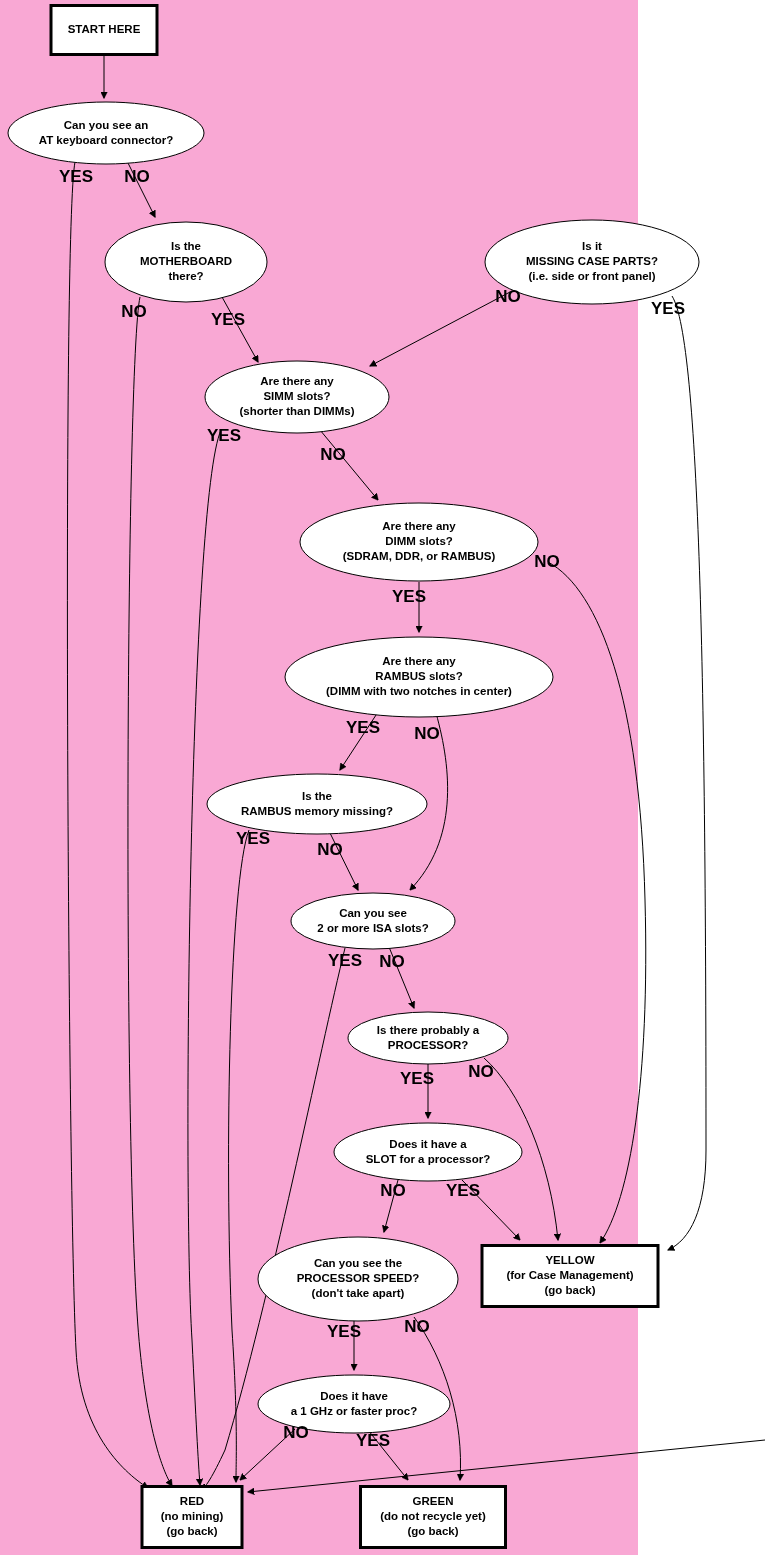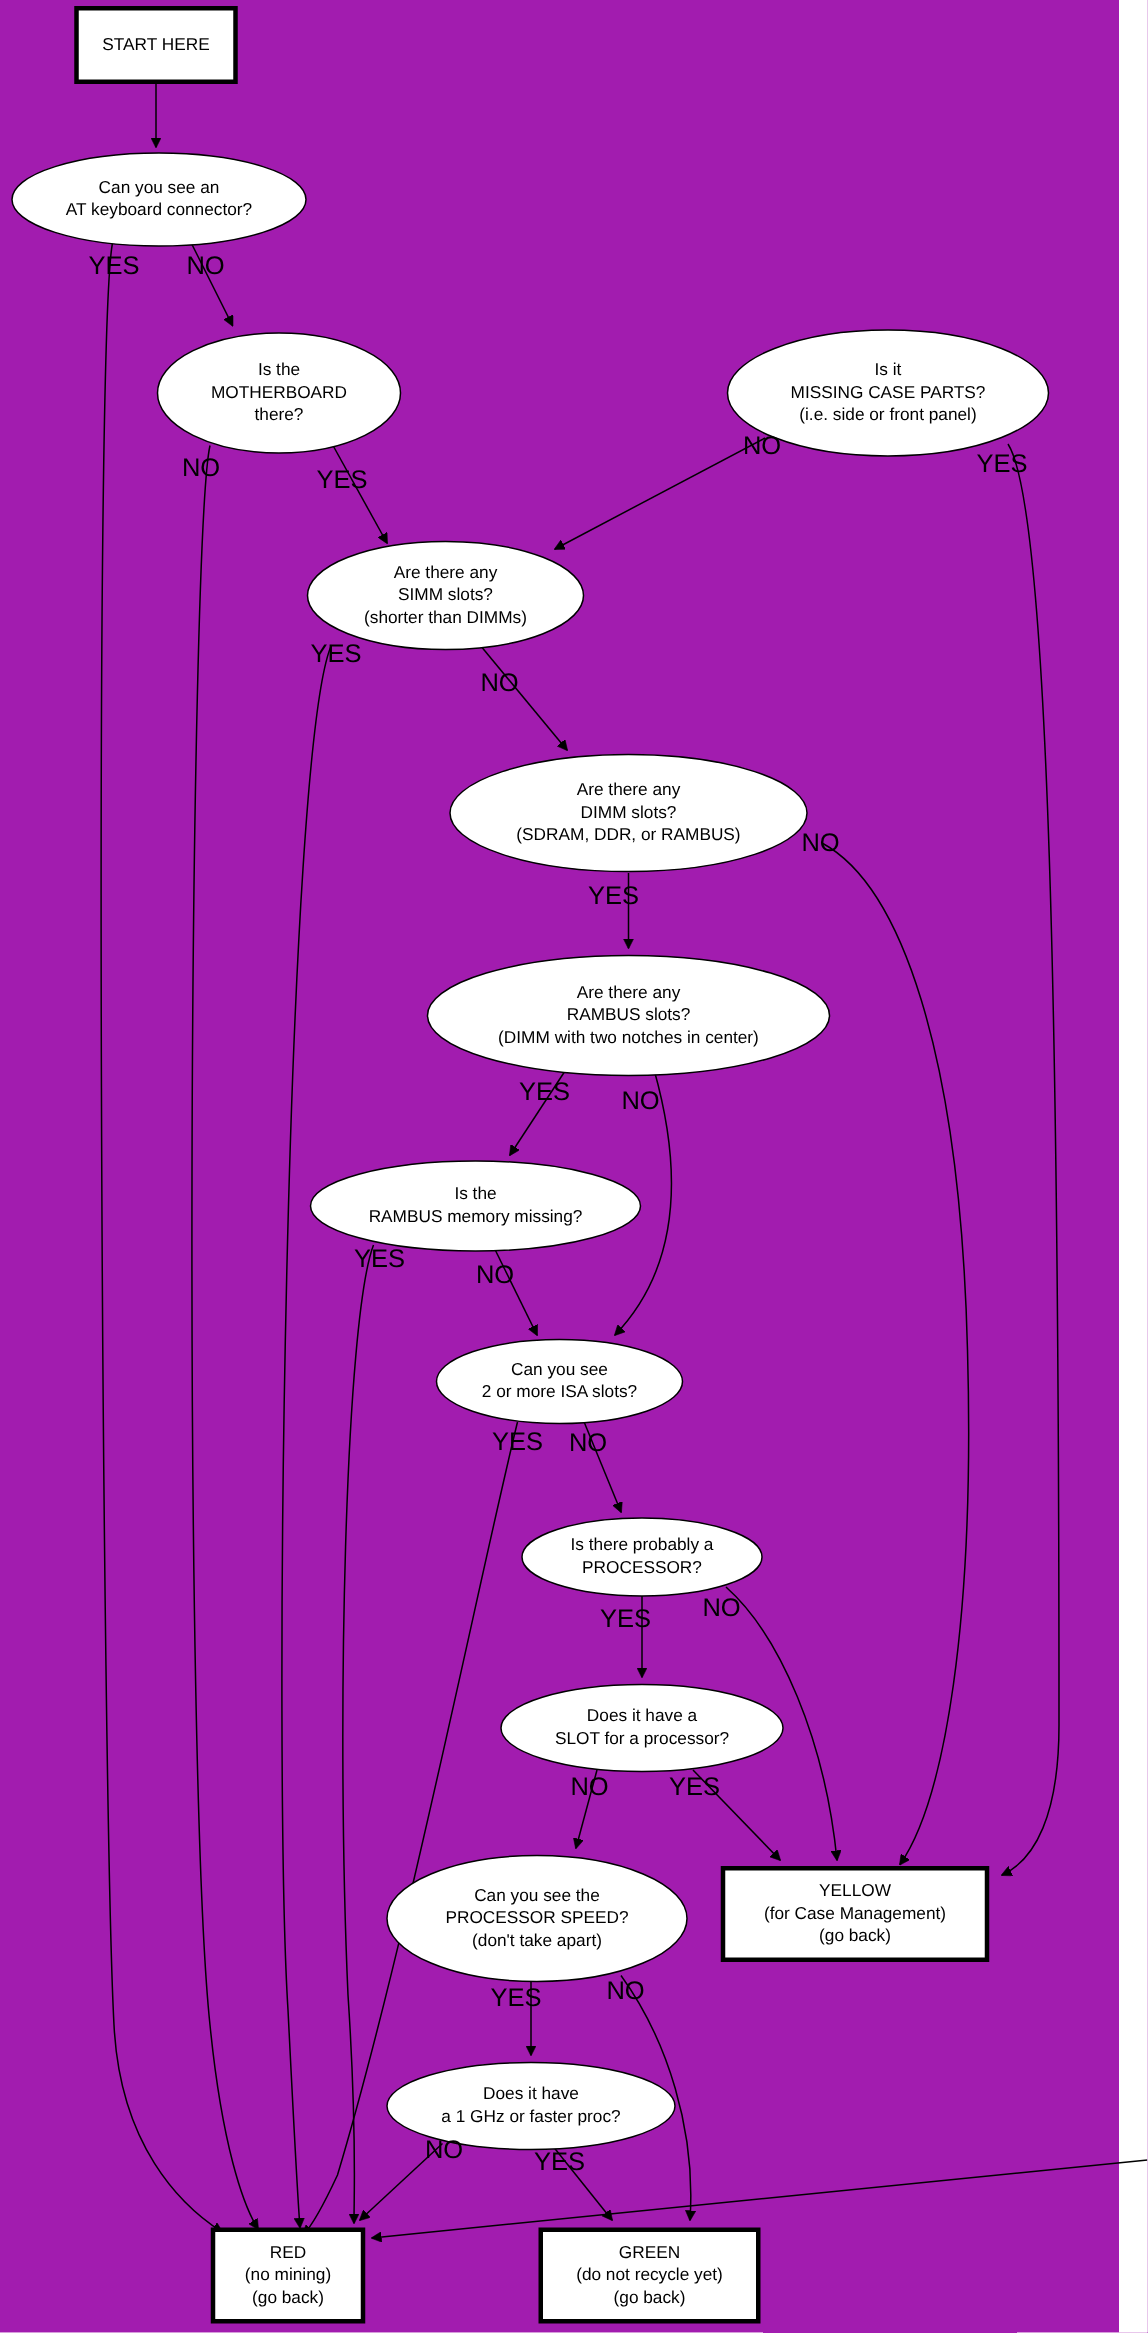--- a/index.html
+++ b/index.html
@@ -2,24 +2,25 @@
 <html><head>
 <meta charset="utf-8">
 <style>
   html, body {
     margin: 0;
     padding: 0;
     background: #ffffff;
   }
   #chart-root {
     position: relative;
-    width: 746px;
+    width: 638px;
     height: 1555px;
-    background: #a21caf;
+    background: #f9a8d4;
     font-family: "Liberation Sans", sans-serif;
+    font-weight: bold;
   }
   svg#flowchart {
     display: block;
     width: 765px;
     height: 1555px;
   }
   .node-shape {
     fill: #ffffff;
     stroke: #000000;
     stroke-width: 1;

